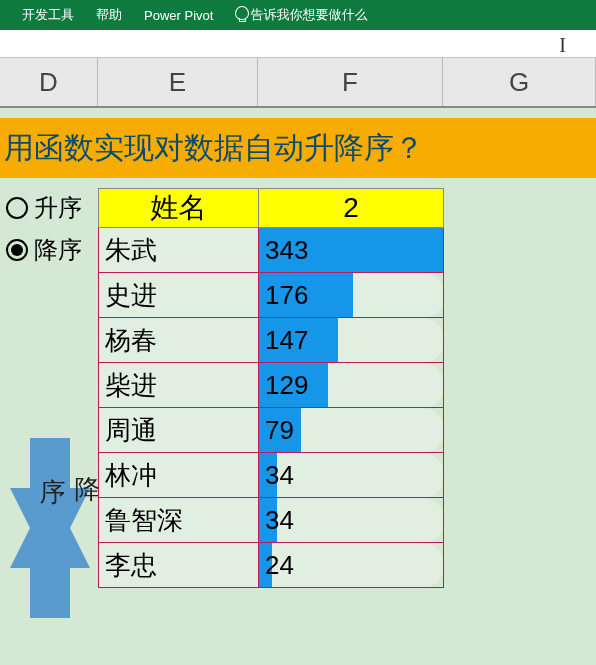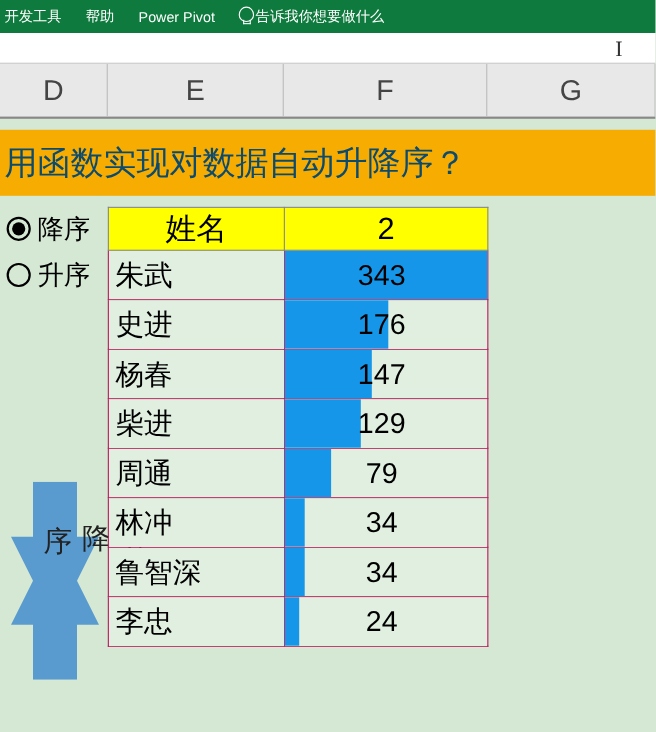--- a/index.html
+++ b/index.html
@@ -11,21 +11,21 @@
     overflow: hidden;
     position: relative;
   }
   .ribbon {
     background: #0e7a3d;
     height: 30px;
     display: flex;
     align-items: center;
     color: #fff;
     font-size: 13px;
-    padding-left: 4px;
+    padding-left: 22px;
     gap: 22px;
   }
   .ribbon-item { cursor: pointer; }
   .tell-me { display: flex; align-items: flex-start; gap: 1px; }
   .bulb {
     width: 14px; height: 14px;
     border: 1.5px solid #fff;
     border-radius: 50% 50% 50% 50% / 55% 55% 45% 45%;
     position: relative;
   }
@@ -120,21 +120,21 @@
   .data-table th.val-h { width: 185px; }
   .data-table td {
     border: 1px solid #be185d;
     background: #e0efe0;
     font-size: 26px;
     height: 44px;
     padding: 0 6px;
     position: relative;
   }
   .name-cell { width: 160px; }
-  .val-cell { width: 185px; text-align: center; padding: 0; }
+  .val-cell { width: 185px; text-align: left; padding: 0; border-radius: 21px; }
   .bar-bg {
     position: absolute; left: 0; top: 0; bottom: 0;
     background: #1596e8;
   }
   .val-text {
     position: relative; z-index: 1;
     padding-right: 8px;
     display: block; line-height: 44px;
   }
 </style>
@@ -163,28 +163,28 @@
 </div>
 
 <div class="title-band">
   <span>用函数实现对数据自动升降序？</span>
 </div>
 
 <div class="work-area">
 
   <div class="radio-group">
     <div class="radio-row">
+      <span class="radio-outer"></span>
+      <span>升序</span>
+    </div>
+    <div class="radio-row">
       <span class="radio-outer">
           <span class="radio-inner"></span>
         </span>
       <span>降序</span>
-    </div>
-    <div class="radio-row">
-      <span class="radio-outer"></span>
-      <span>升序</span>
     </div>
   </div>
 
   <div class="arrow-shape">
     <svg viewBox="0 0 80 180">
       <polygon points="20,0 60,0 60,50 80,50 60,90 80,130 60,130 60,180 20,180 20,130 0,130 20,90 0,50 20,50" fill="#5a9bcf" stroke="none"></polygon>
     </svg>
   </div>
   <div class="arrow-label">升降序</div>
 

